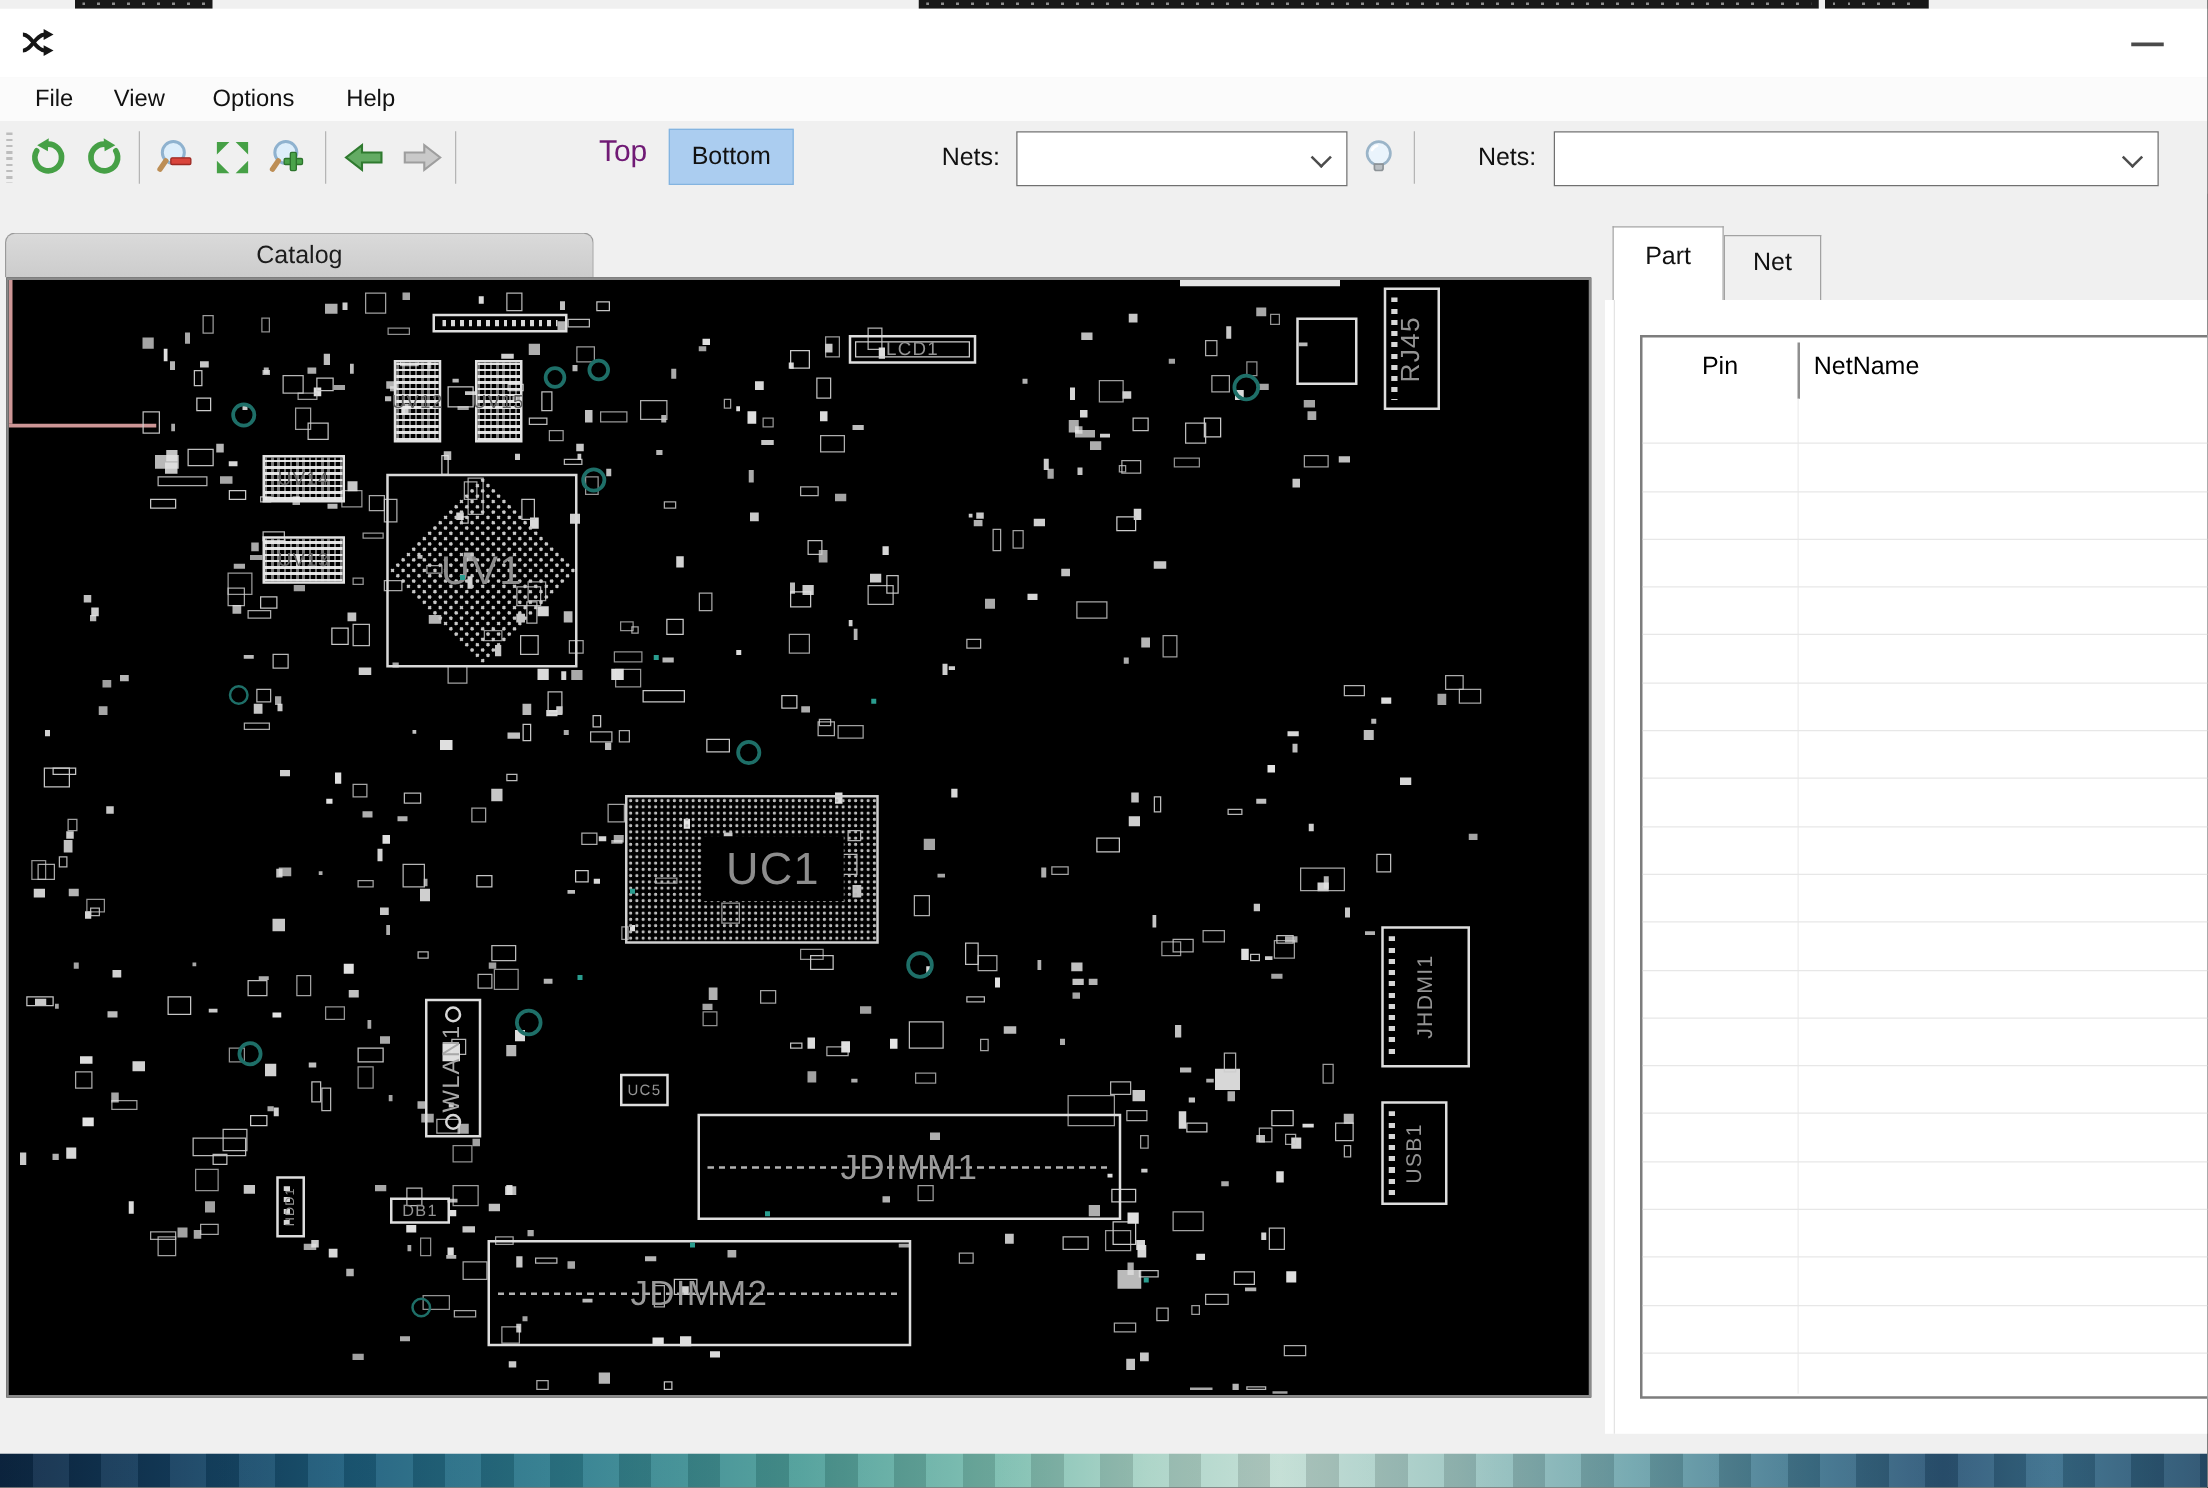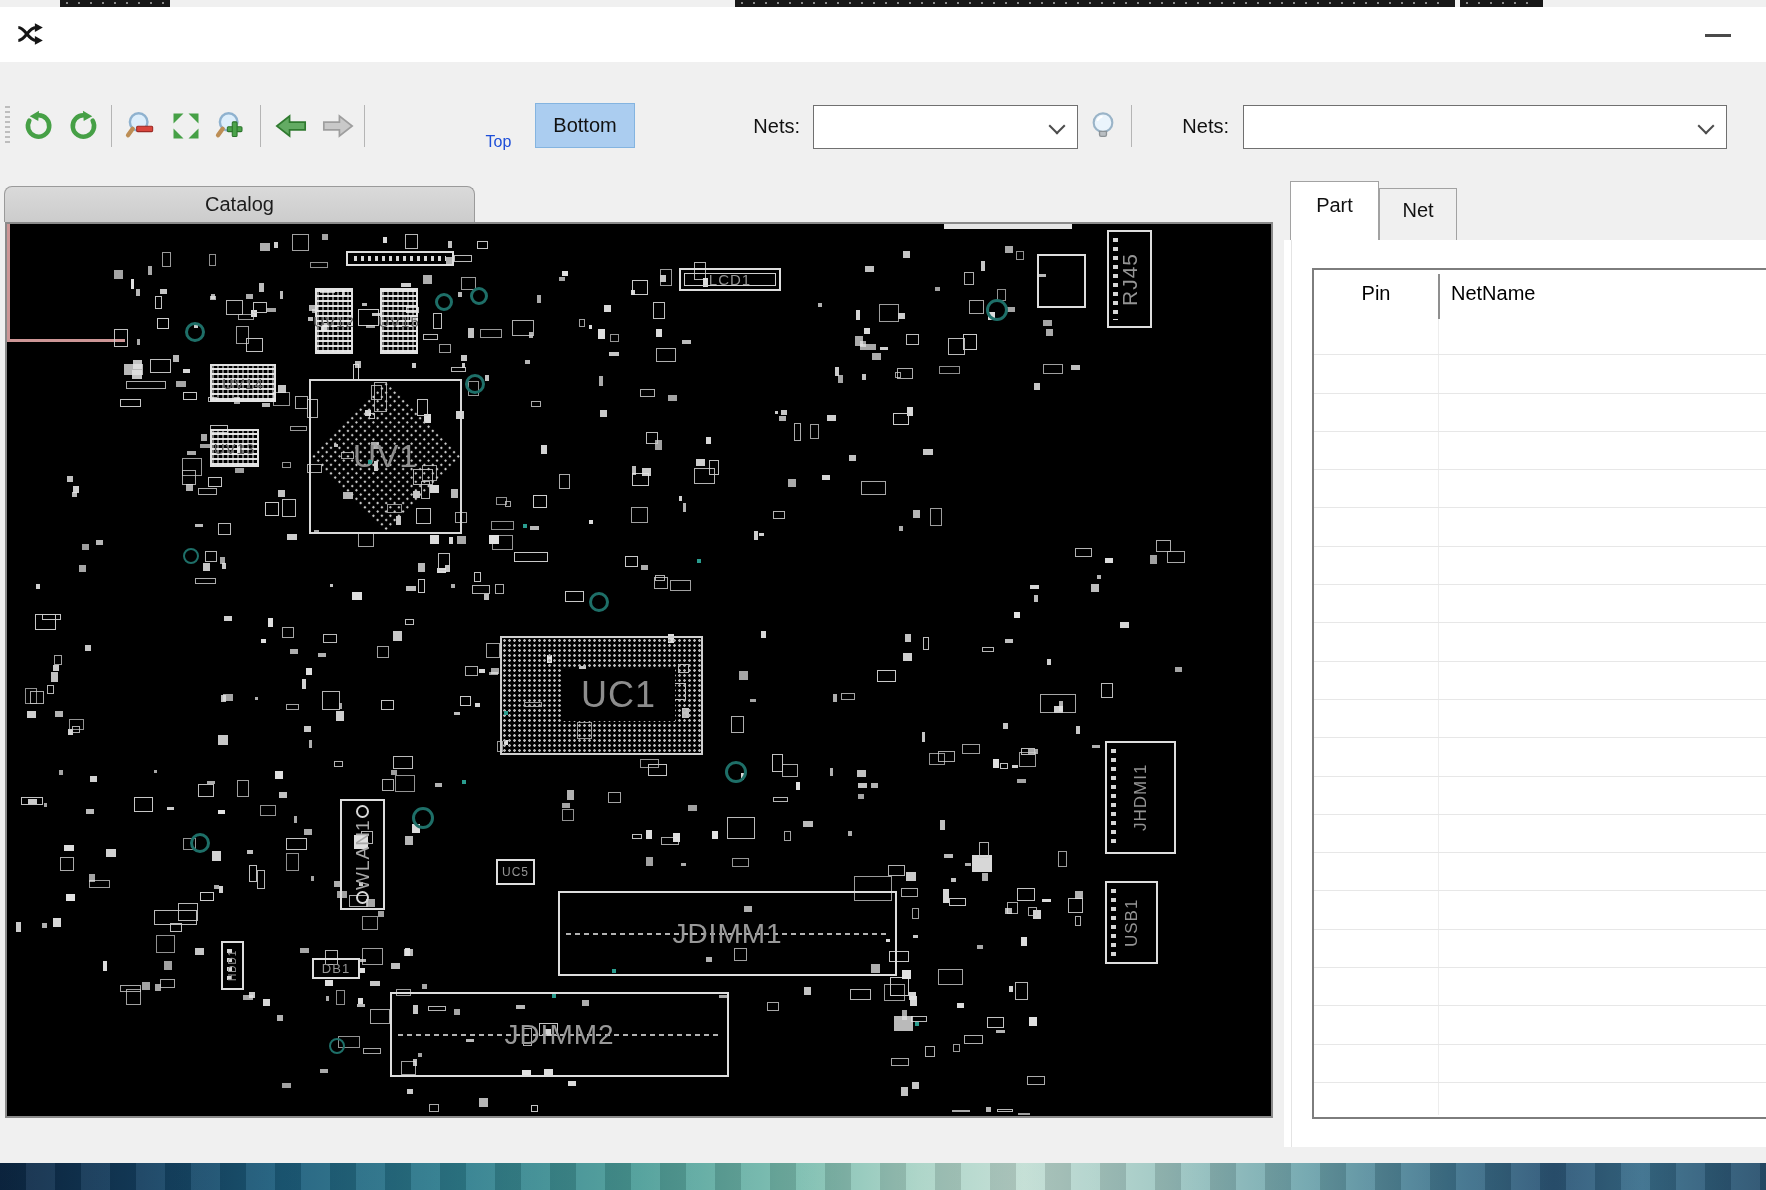--- a/index.html
+++ b/index.html
@@ -23,22 +23,22 @@
   #toolbar{position:absolute;left:0;top:97px;width:1766px;height:58px;background:#f0f0f0;}
   #tb-handle{position:absolute;left:5px;top:9px;width:5px;height:40px;
     background:repeating-linear-gradient(180deg,#bdbdbd 0 2px,transparent 2px 5px);}
   .tbtn{position:absolute;top:7px;width:42px;height:44px;display:flex;align-items:center;justify-content:center;}
   .tsep{position:absolute;top:8px;width:1px;height:42px;background:#b5b5b5;}
   .tlabel{position:absolute;top:7px;height:44px;display:flex;align-items:center;justify-content:flex-end;
     font-size:20px;color:#111;}
   #btn-bottom{position:absolute;left:535px;top:6px;width:100px;height:45px;background:#abcdf0;
     border:1px solid #84b4e0;box-sizing:border-box;display:flex;align-items:center;justify-content:center;
     font-size:20px;color:#111;}
-  #btn-top{position:absolute;left:462px;top:22px;width:73px;height:45px;display:flex;align-items:center;
-    justify-content:center;font-size:16px;color:#1d4ed8;}
+  #btn-top{position:absolute;left:462px;top:2px;width:73px;height:45px;display:flex;align-items:center;
+    justify-content:center;font-size:24px;color:#701a75;}
   .combo{position:absolute;top:8px;height:44px;background:#fff;border:1.5px solid #707070;box-sizing:border-box;}
   .combo .chev{position:absolute;right:14px;top:14px;width:10px;height:10px;border-right:2px solid #4c4c4c;
     border-bottom:2px solid #4c4c4c;transform:rotate(45deg);}
   .combo .val{position:absolute;left:8px;top:0;right:34px;height:100%;display:flex;align-items:center;
     font-size:18px;color:#222;overflow:hidden;}
   
   #tab-catalog{position:absolute;left:4px;top:186px;width:471px;height:36px;box-sizing:border-box;
     background:linear-gradient(#dadada,#cccccc);border:1px solid #9a9a9a;border-bottom:none;
     border-radius:8px 8px 0 0;display:flex;align-items:center;justify-content:center;font-size:20px;color:#1c1c1c;}
   #tab-doc{position:absolute;left:477px;top:184px;width:466px;height:38px;box-sizing:border-box;background:#fff;
@@ -127,20 +127,26 @@
         <path d="M2 17.5 C8 17.5 10.5 6.5 17 6.5" fill="none" stroke="#151515" stroke-width="2.6"></path>
         <polygon points="16.2,2.8 23,6.5 16.2,10.2" fill="#151515"></polygon>
         <polygon points="16.2,13.8 23,17.5 16.2,21.2" fill="#151515"></polygon>
       </svg>
     </span>
     <span id="min-btn">
         <span></span>
       </span>
   </div>
 
+  <div id="menubar">
+    <span class="menu-item" style="left:28px;">File</span>
+    <span class="menu-item" style="left:91px;">View</span>
+    <span class="menu-item" style="left:170px;">Options</span>
+    <span class="menu-item" style="left:277px;">Help</span>
+  </div>
 
   <div id="toolbar">
     <div id="tb-handle"></div>
 
     <div class="tbtn" style="left:17px;">
       <svg viewBox="0 0 24 24" width="32" height="32">
         <path d="M5.5 8 A8 8 0 1 0 12 4" fill="none" stroke="#46a046" stroke-width="3.4" stroke-linecap="round"></path>
         <polygon points="12.8,0.5 12.2,8.2 5.8,4.6" fill="#46a046"></polygon>
       </svg>
     </div>
@@ -794,21 +800,21 @@
         <div class="np-f" style="left: 903.381px; top: 772.315px; width: 6.69911px; height: 9.52203px; opacity: 0.95;"></div>
         <div class="comp ic-hatch-v" style="left: 308px; top: 64px; width: 38px; height: 66px;">
           <div class="clabel" style="font-size: 15px; color: rgb(95, 95, 95);">UV12</div>
         </div>
         <div class="comp ic-hatch-v" style="left: 373px; top: 64px; width: 38px; height: 66px;">
           <div class="clabel" style="font-size: 15px; color: rgb(95, 95, 95);">UV15</div>
         </div>
         <div class="comp ic-hatch-h" style="left: 203px; top: 140px; width: 66px; height: 38px;">
           <div class="clabel" style="font-size: 15px; color: rgb(95, 95, 95);">UV14</div>
         </div>
-        <div class="comp ic-hatch-h" style="left: 203px; top: 205px; width: 49px; height: 38px;">
+        <div class="comp ic-hatch-h" style="left: 203px; top: 205px; width: 66px; height: 38px;">
           <div class="clabel" style="font-size: 15px; color: rgb(95, 95, 95);">UV13</div>
         </div>
         <div class="comp bga-diamond" style="left: 302px; top: 155px; width: 153px; height: 155px;">
           <div class="diamond"></div>
           <div class="clabel" style="font-size: 32px; color: rgb(141, 141, 141);">UV1</div>
         </div>
         <div class="comp connector-h" style="left: 672px; top: 44px; width: 102px; height: 23px;">
           <div class="inbox"></div>
           <div class="clabel" style="font-size: 15px;">LCD1</div>
         </div>

